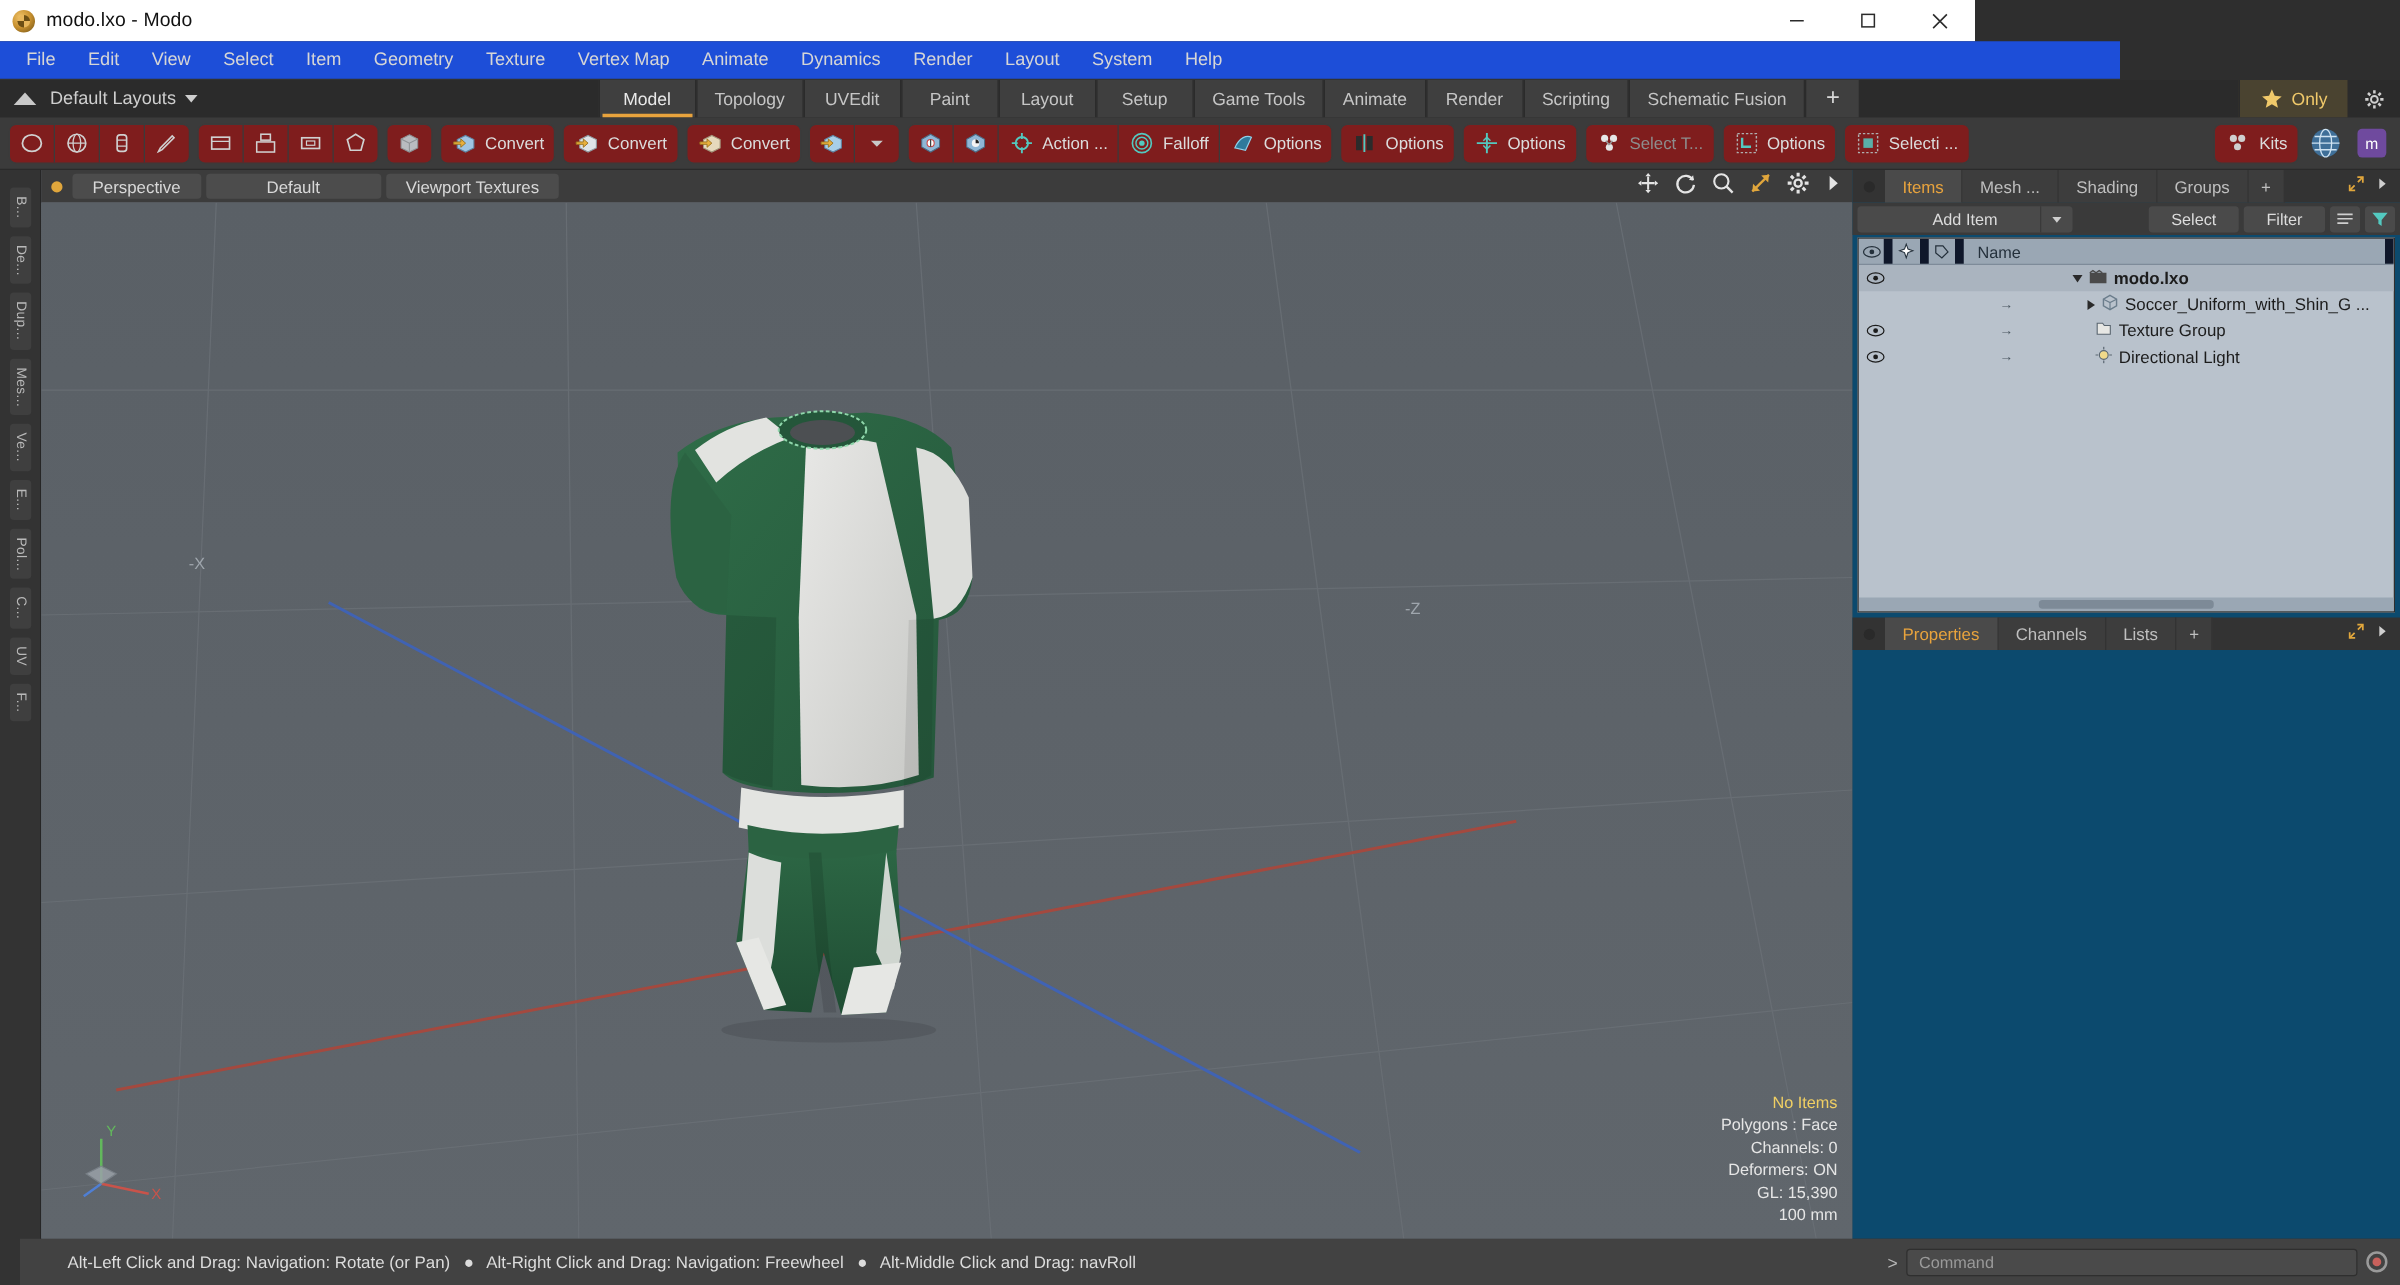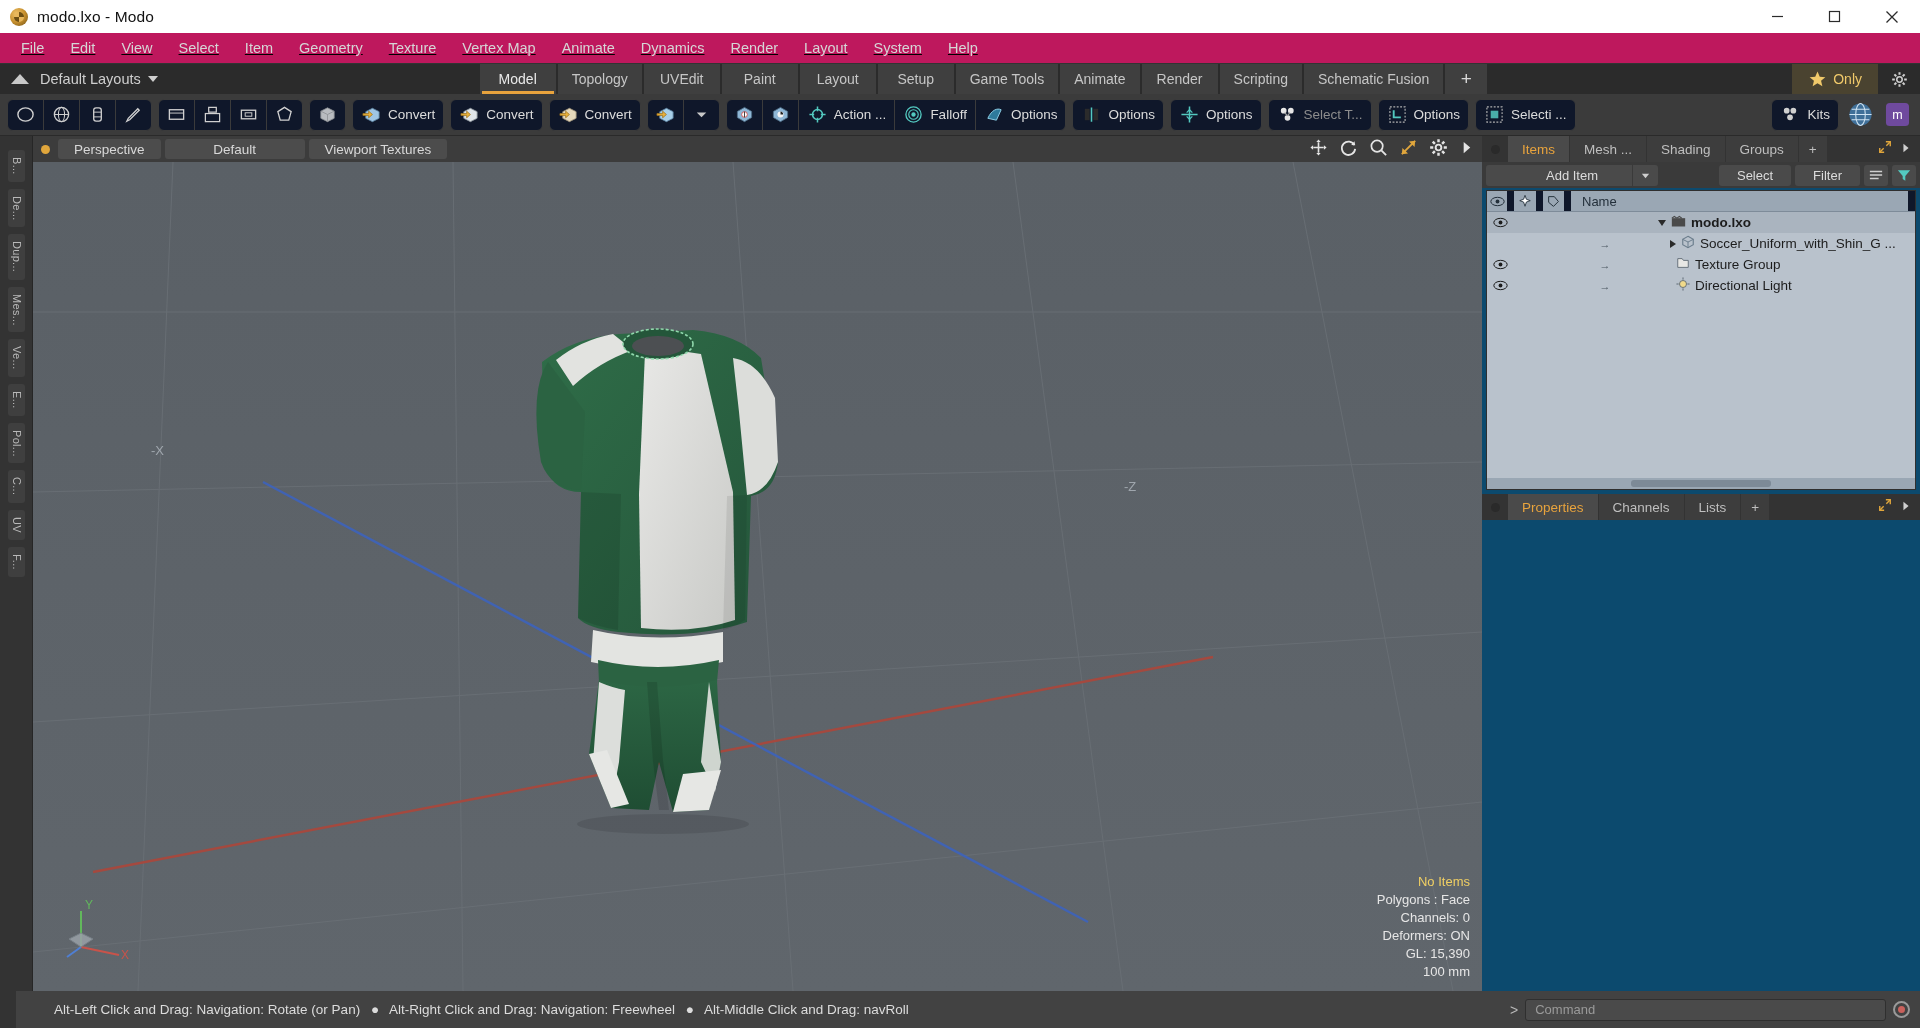--- a/index.html
+++ b/index.html
@@ -6,21 +6,21 @@
   html, body {
     width: 1920px; height: 1028px;
     background: #3a3a3a;
     font-family: "Liberation Sans", sans-serif;
     overflow: hidden;
   }
   #app { position: relative; width: 1920px; height: 1028px; background: #2e2e2e; }
 
   
   .titlebar {
-    position: absolute; left:0; top:0; width:1920px; height:33px;
+    position: absolute; left:0; top:0; width:1580px; height:33px;
     background:#ffffff; display:flex; align-items:center;
   }
   .tb-icon {
     width:18px; height:18px; margin-left:10px; margin-right:9px;
     border-radius:50%;
     background: radial-gradient(circle at 35% 32%, #f0c268 0%, #c8912f 48%, #6d4f14 100%);
     position:relative; flex:none;
   }
   .tb-icon::after{
     content:""; position:absolute; left:4px; top:4px; width:10px; height:10px;
@@ -30,24 +30,23 @@
   .tb-title { font-size:15.5px; color:#111; letter-spacing:.1px; }
   .tb-ctrls { position:absolute; right:0; top:0; height:33px; display:flex; }
   .tb-btn {
     width:57px; height:33px; display:flex; align-items:center; justify-content:center;
     color:#2b2b2b;
   }
   .tb-btn svg { display:block; }
 
   
   .menubar{
-    position:absolute; left:0; top:33px; width:1920px; height:31px;
-    background:#be185d; display:flex; align-items:center; padding-left:8px;
+    position:absolute; left:0; top:33px; width:1696px; height:31px;
+    background:#1d4ed8; display:flex; align-items:center; padding-left:8px;
     border-bottom:1px solid #333;
-    text-decoration:underline;
   }
   .menu-item{
     font-size:14.5px; color:#d6d6d6; padding:0 13px; height:31px;
     display:flex; align-items:center; white-space:nowrap;
   }
 
   
   .layoutbar{
     position:absolute; left:0; top:64px; width:1920px; height:30px;
     background:#2b2b2b; display:flex; align-items:stretch;
@@ -81,21 +80,21 @@
   }
   .gear-right{ width:42px; display:flex; align-items:center; justify-content:center; }
 
   
   .toolbar{
     position:absolute; left:0; top:94px; width:1920px; height:42px;
     background:#3b3b3b; display:flex; align-items:center; gap:0; padding:0 4px;
     border-bottom:1px solid #2a2a2a;
   }
   .tgroup{
-    display:flex; align-items:stretch; background:#0f172a; border-radius:6px;
+    display:flex; align-items:stretch; background:#7f1d1d; border-radius:6px;
     margin:4px 3px; height:32px; overflow:hidden; border:1px solid #3b3b3b;
   }
   .tbtn{
     display:flex; align-items:center; gap:6px; padding:0 8px;
     border-right:1px solid #3b3b3b; font-size:13.5px; color:#dcdcdc; white-space:nowrap;
   }
   .tbtn:last-child{ border-right:none; }
   .tbtn.dim{ color:#8d8d8d; }
   .ico{ width:19px; height:19px; flex:none; display:block; }
   .icobox{ width:21px; height:19px; flex:none; display:flex; align-items:center; justify-content:center; }

